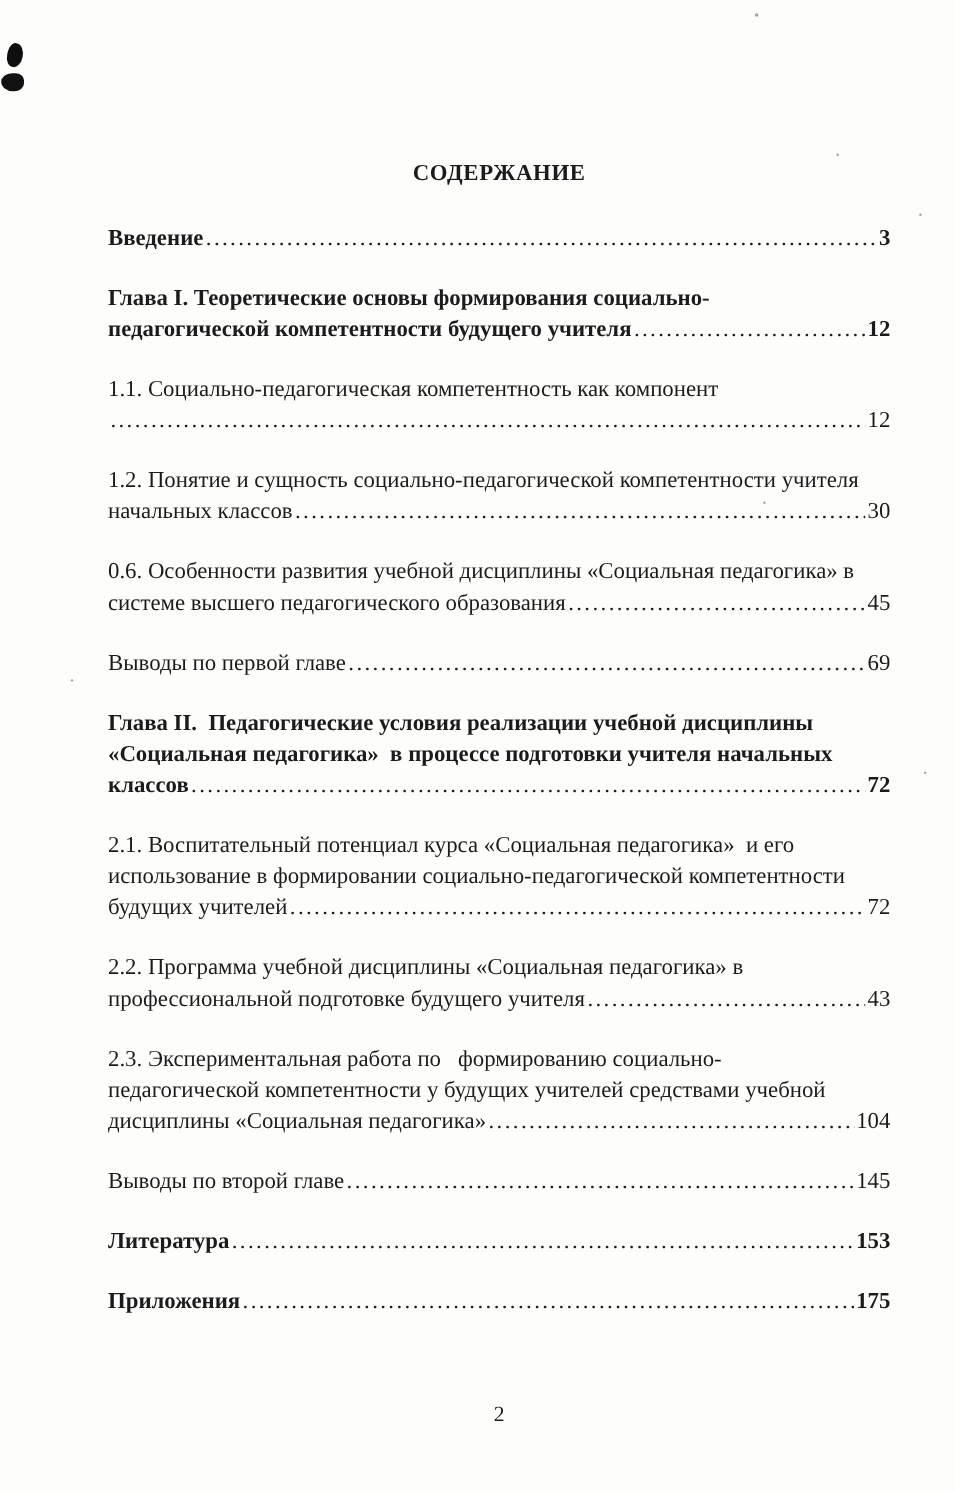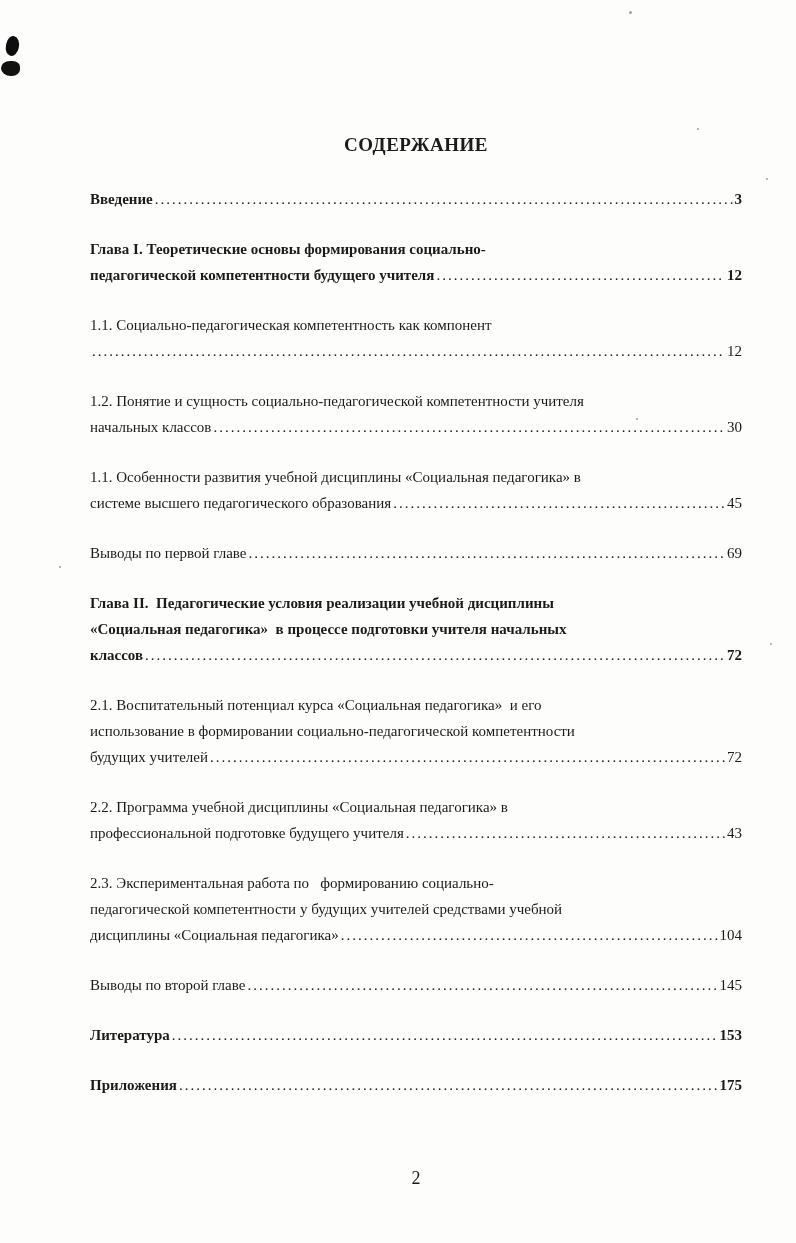--- a/index.html
+++ b/index.html
@@ -20,21 +20,21 @@
     margin-top: 40px;
   }
   .doc-title {
     text-align: center;
     font-weight: bold;
     font-size: 19px;
     letter-spacing: 0.5px;
     margin-bottom: 30px;
   }
   .entry {
-    font-size: 15px;
+    font-size: 19px;
     line-height: 26px;
     margin-bottom: 24px;
   }
   .entry.bold { font-weight: bold; }
   .line { white-space: pre; }
   .line.last {
     display: flex;
     align-items: stretch;
   }
   .ltext { white-space: pre; flex: 0 0 auto; }
@@ -128,21 +128,21 @@
   <div class="entry">
     <div class="line">1.2. Понятие и сущность социально-педагогической компетентности учителя</div>
     <div class="line last">
       <span class="ltext">начальных классов</span>
       <span class="leader"></span>
       <span class="pnum">30</span>
     </div>
   </div>
 
   <div class="entry">
-    <div class="line">1.1. Особенности развития учебной дисциплины «Социальная педагогика» в</div>
+    <div class="line">0.6. Особенности развития учебной дисциплины «Социальная педагогика» в</div>
     <div class="line last">
       <span class="ltext">системе высшего педагогического образования</span>
       <span class="leader"></span>
       <span class="pnum">45</span>
     </div>
   </div>
 
   <div class="entry">
     <div class="line last">
       <span class="ltext">Выводы по первой главе</span>

